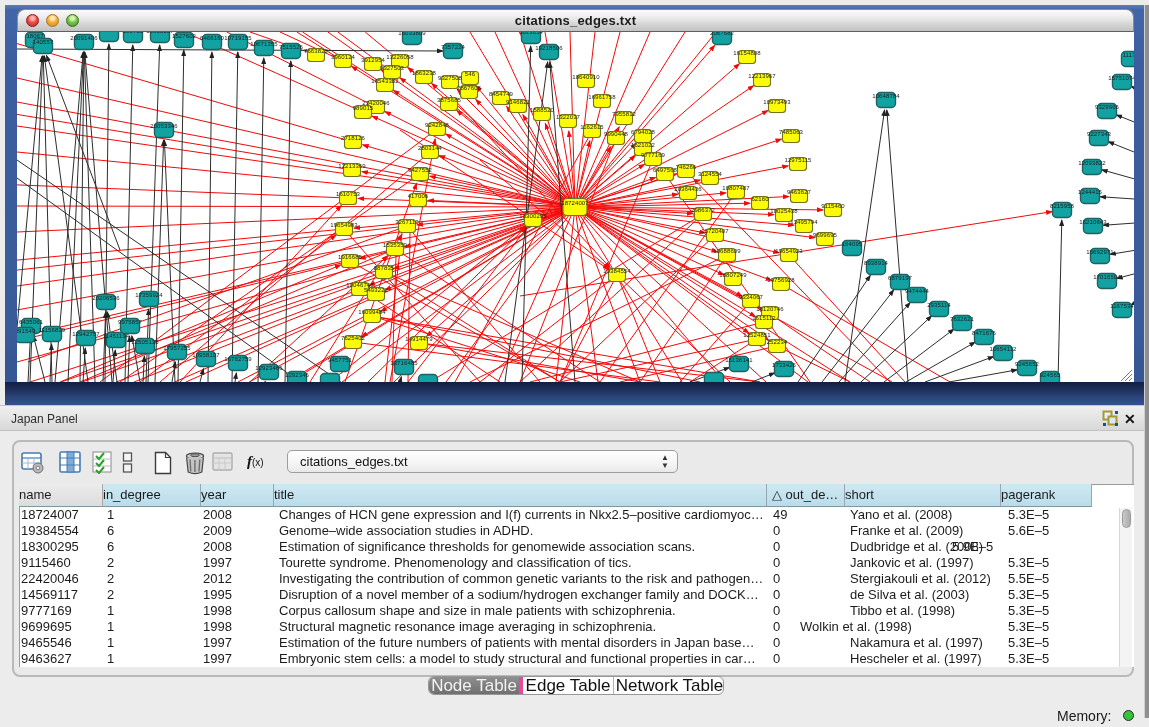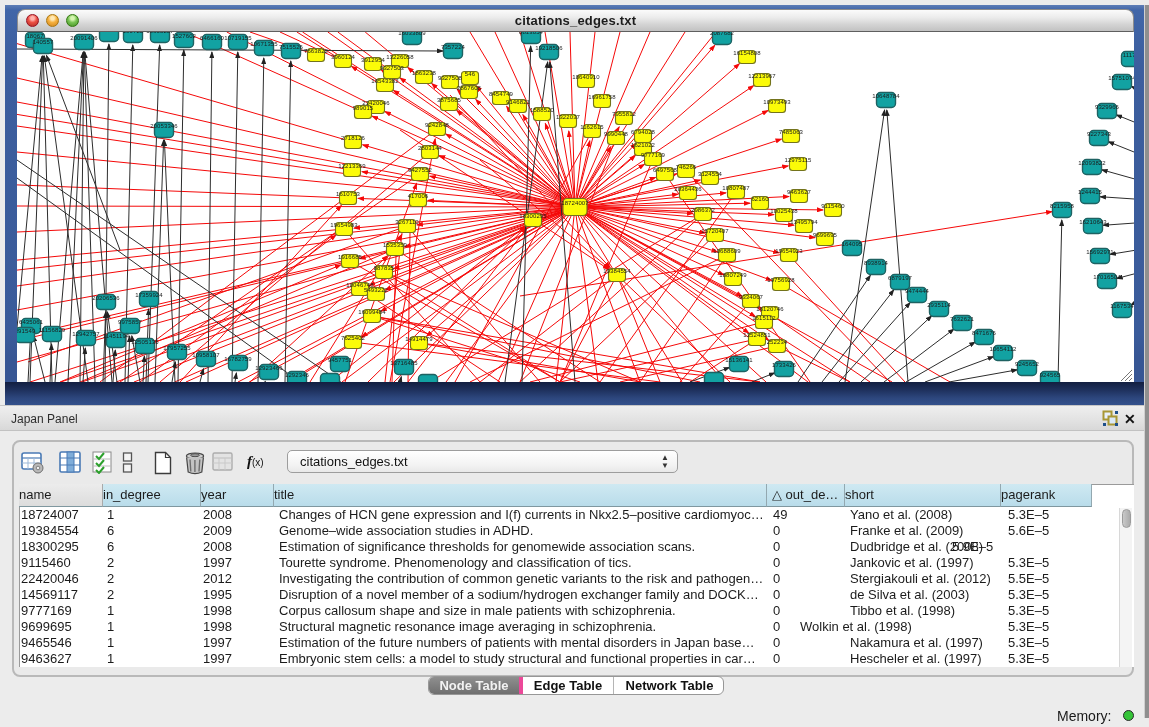--- a/index.html
+++ b/index.html
@@ -37,21 +37,21 @@
 #tablewrap{left:19px;top:484px;width:1115px;height:183px;background:#fff;border-top:1px solid #9a9a9a;border-left:1px solid #9a9a9a}
 .hcell{position:absolute;top:484px;height:23px;background:linear-gradient(180deg,#cfe9f2 0,#b9dcea 100%);
  border-right:1px solid #93a8b0;border-bottom:1px solid #7f979f;font-size:13px;color:#1c1c1c;text-align:left;line-height:22px}
 .trow{position:absolute;left:0;width:1134px;height:16px;font-size:13px;color:#1b1b1b}
 .trow span{position:absolute;top:0;height:16px;line-height:16px;white-space:nowrap}
 .ell{overflow:hidden}
 #vsb{left:1119px;top:508px;width:13px;height:159px;background:#f4f4f4;border-left:1px solid #d8d8d8}
 #vsb .th{position:absolute;left:1.5px;top:1px;width:9px;height:19px;border-radius:5px;background:linear-gradient(90deg,#c9c9c9,#ababab);border:1px solid #9b9b9b}
 
 #tabs{left:428px;top:676px;width:296px;height:19px;background:#fff;border:1px solid #979797;border-radius:6px;overflow:hidden}
-#tabs .seg{position:absolute;top:0;height:100%;font-size:13px;font-weight:bold;text-align:center;line-height:18px}
+#tabs .seg{position:absolute;top:0;height:100%;font-size:17px;font-weight:normal;text-align:center;line-height:18px}
 
 #mem{left:1057px;top:708px;font-size:14px;color:#1a1a1a}
 #memdot{left:1123px;top:710px;width:11px;height:11px;border-radius:50%;background:#35c438;border:1px solid #2a2a2a}
 .icon{position:absolute;top:451px}
 </style></head>
 <body>
 <div id="page">
 <div class="abs" id="desk"></div>
 <div class="abs" id="deskshadow"></div>
 <div class="abs" id="rstrip"></div>

